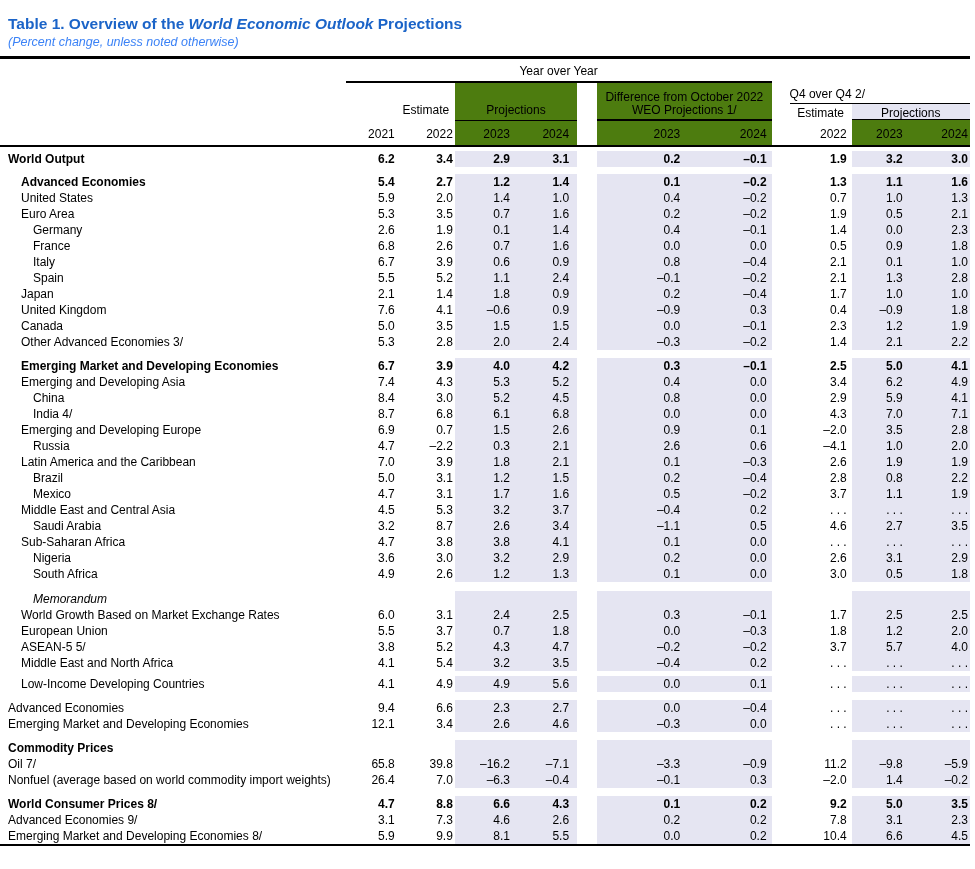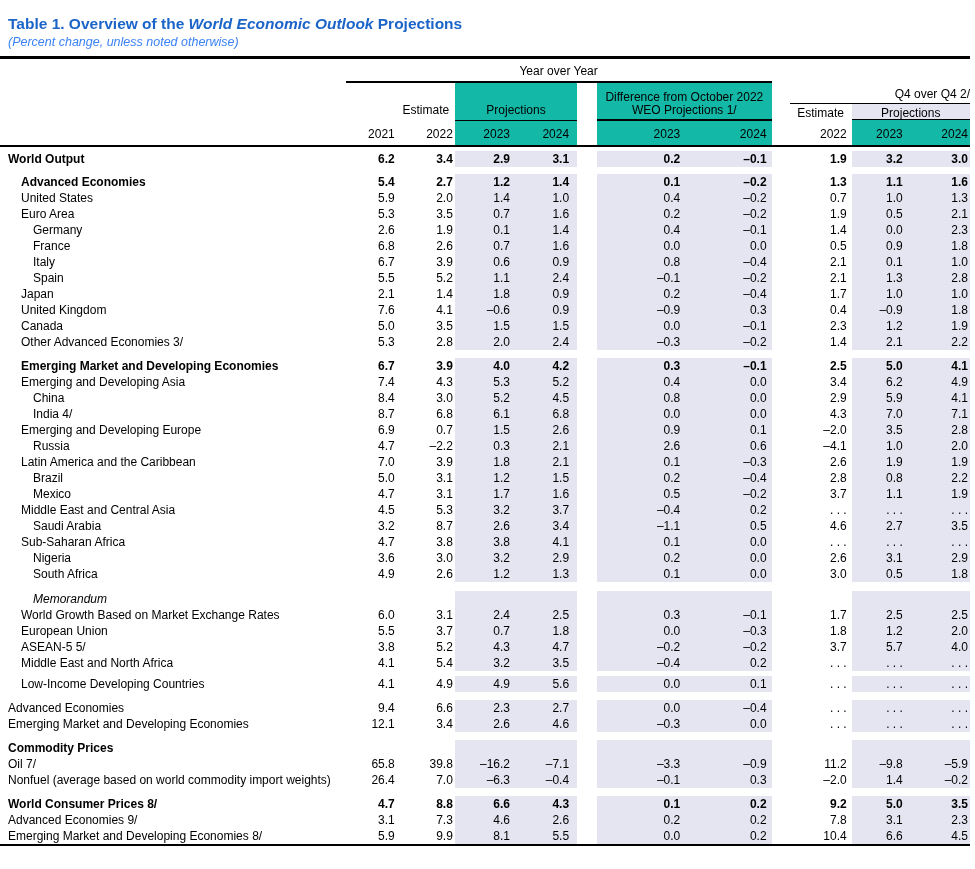--- a/index.html
+++ b/index.html
@@ -7,29 +7,29 @@
   .page{position:relative;width:975px;height:869px;background:#fff;box-sizing:border-box;padding:14px 0 0 0;}
   .title{padding-left:8px;font-size:15.5px;font-weight:bold;color:#1b64c8;line-height:19px;}
   .title .it{font-style:italic;}
   .subtitle{padding-left:8px;font-size:12.5px;font-style:italic;color:#3b82f6;line-height:16px;margin-top:1px;}
   table{border-collapse:collapse;table-layout:fixed;width:970px;margin-top:6px;
         border-top:3px solid #000;border-bottom:2.5px solid #000;}
   col.lvc{background:#e5e5f2;}
   td{padding:0;font-size:12px;line-height:16px;height:16px;vertical-align:bottom;overflow:hidden;white-space:nowrap;}
   
   thead td.w{background:#fff;}
-  thead td.lv{background:#14b8a6;margin-top:8px;}
+  thead td.lv{background:#4d7c0f;margin-top:8px;}
   tr.rowA td{height:20px;}
   tr.rowA .yoy{text-align:center;border-bottom:2px solid #000;padding-bottom:2px;font-size:12px;}
   tr.rowB td{height:34px;}
   tr.rowB .est{text-align:center;padding-bottom:2px;}
   tr.rowB .proj{text-align:center;border-bottom:1.5px solid #000;padding-bottom:2px;}
   tr.rowB .diff{text-align:center;border-bottom:2px solid #000;line-height:13px;padding-bottom:2px;}
   tr.rowB .q4cell{padding:0;}
-  .q4top{text-align:right;border-bottom:1.5px solid #000;height:16px;line-height:15px;background:#fff;}
+  .q4top{text-align:left;border-bottom:1.5px solid #000;height:16px;line-height:15px;background:#fff;}
   .q4bot{display:flex;height:16.5px;}
   .q4est{width:62px;text-align:center;line-height:18px;background:#fff;}
   .q4proj{flex:1;text-align:center;line-height:18px;background:#e5e5f2;border-bottom:1.5px solid #000;box-sizing:border-box;}
   tr.rowC td{height:21px;border-bottom:2.5px solid #000;}
   .yr{text-align:right;padding-bottom:3px;}
   
   tbody tr.b{font-weight:bold;}
   td.lab{text-align:left;}
   td.lab.i0{padding-left:8px;}
   td.lab.i1{padding-left:21px;}

